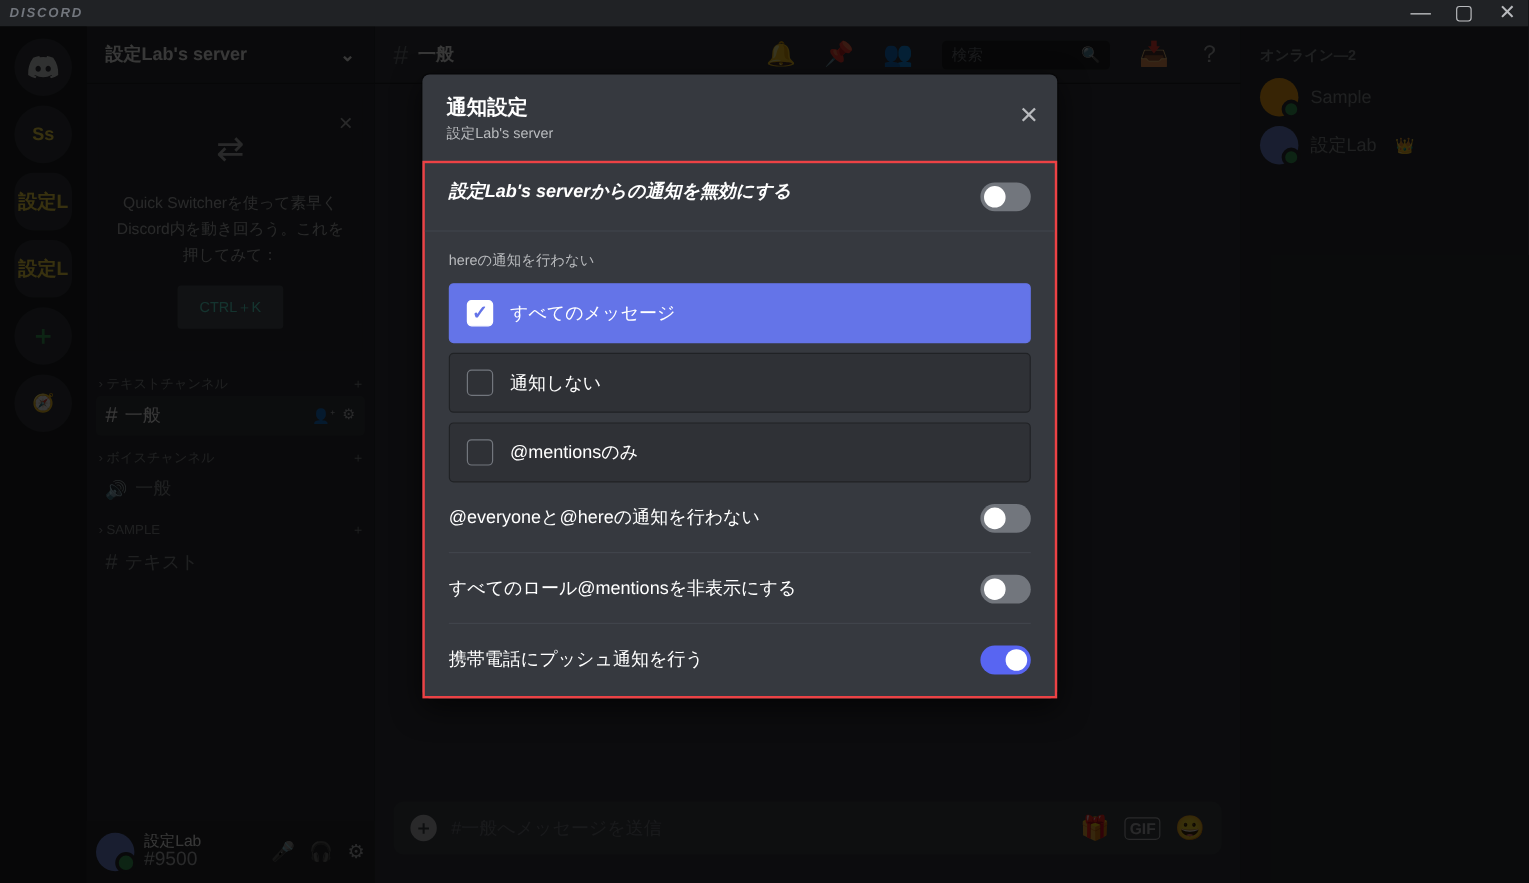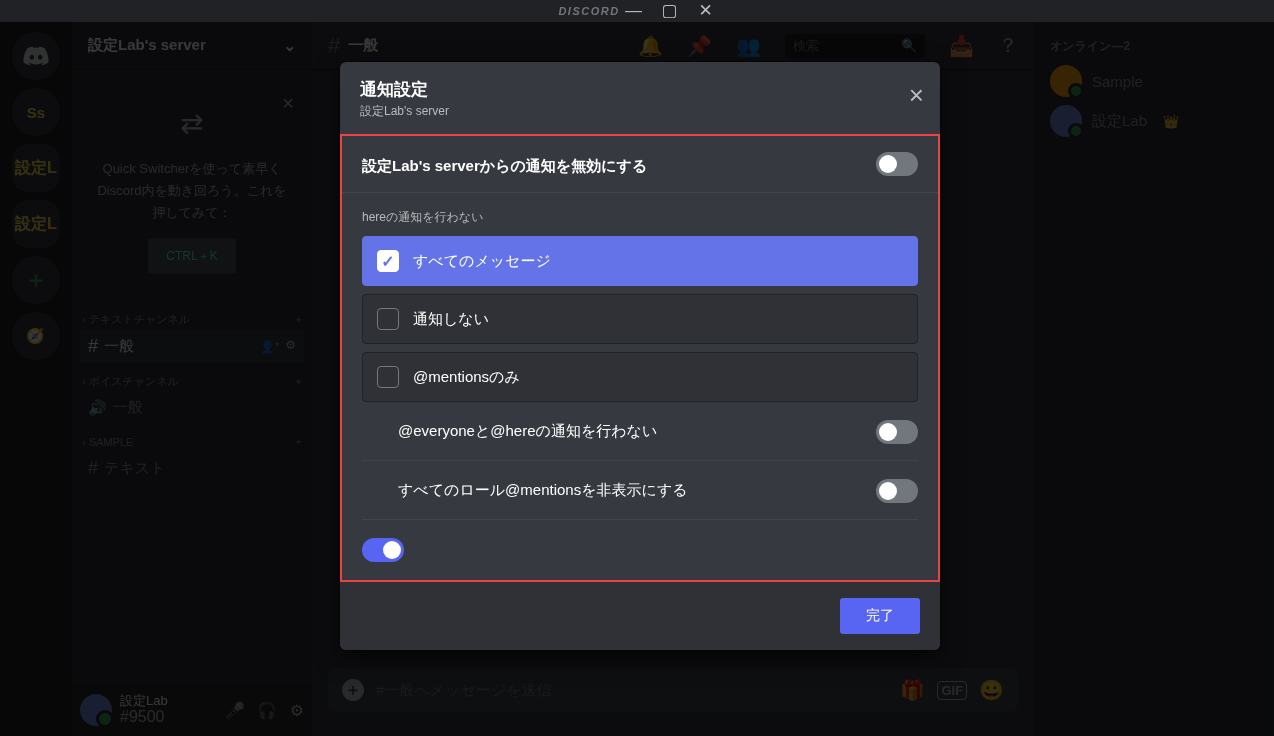--- a/index.html
+++ b/index.html
@@ -7,21 +7,21 @@
   width: 1274px; height: 736px;
   background: #000;
   color: #dcddde;
   overflow: hidden;
   position: relative;
 }
 
 .titlebar {
   height: 22px;
   background: #202225;
-  display: flex; align-items: center; justify-content: center;
+  display: flex; align-items: center; justify-content: space-between;
   padding: 0 4px 0 8px;
   color: #72767d;
 }
 .titlebar .brand { font-size: 11px; font-weight: 800; letter-spacing: 1.5px; font-style: italic; }
 .titlebar .winbtns { display: flex; gap: 8px; color:#b9bbbe; }
 .titlebar .winbtns div { width: 28px; text-align: center; font-size: 17px; line-height: 20px; }
 
 .app { display: flex; height: calc(100% - 22px); }
 
 
@@ -94,58 +94,58 @@
 .member .nm{font-size:15px;}
 .crown{color:#faa61a;font-size:13px;margin-left:6px;}
 
 
 .dimmer {
   position:absolute; inset:0; top:22px; background:rgba(0,0,0,0.78);
 }
 
 
 .modal {
-  position:absolute; left:340px; top:62px; width:600px;
+  position:absolute; left:352px; top:62px; width:529px;
   background:#36393f; border-radius:6px;
   box-shadow:0 0 0 1px rgba(0,0,0,0.3), 0 8px 24px rgba(0,0,0,0.6);
   color:#dcddde;
 }
 .modal-head {
   padding:16px 20px 14px; position:relative;
 }
 .modal-head h2{font-size:17px; font-weight:700; color:#fff;}
 .modal-head .sub{font-size:12px;color:#b9bbbe;margin-top:2px;}
 .modal-close{position:absolute;top:20px;right:16px;font-size:26px;color:#b9bbbe;cursor:pointer;line-height:1;}
 .modal-body {
   border:2px solid #ed4245; margin:0; padding:14px 0 18px;
 }
 .sect { padding:0 20px; }
 .divider { border-top:1px solid #40444b; margin:16px 0;}
 .label-small{font-size:12px;color:#b9bbbe;margin:8px 0 10px;}
-.row { display:flex; align-items:flex-end; gap:13px; position:relative;}
+.row { display:flex; align-items:flex-start; gap:13px; position:relative;font-style:italic;}
 .row .text { flex:1; }
 .row .ttl{font-size:15px;font-weight:700;color:#fff;}
 .row .desc{font-size:14px;color:#b9bbbe;margin-top:6px;line-height:1.5;}
 .toggle{width:42px;height:24px;border-radius:14px;background:#72767d;position:relative;flex-shrink:0;margin-top:2px;}
 .toggle .knob{position:absolute;top:3px;left:3px;width:18px;height:18px;border-radius:50%;background:#fff;transition:.1s;}
 .toggle.on{background:#5865f2;}
 .toggle.on .knob{left:21px;}
 .radio-item {
   display:flex; align-items:center; gap:14px;
   padding:13px 14px; border:1px solid #202225; background:#2f3136; border-radius:4px;
   font-size:15px; color:#fff; margin-bottom:8px;
 }
 .radio-item .box{width:22px;height:22px;border:1px solid #72767d;border-radius:4px;display:flex;align-items:center;justify-content:center;}
 .radio-item.active{background:#6474e8;border-color:#6474e8;}
 .radio-item.active .box{background:#fff;border-color:#fff;color:#6474e8;font-weight:bold;font-size:16px;}
 .setting-line {
   display:flex; align-items:center; justify-content:space-between;
   padding:0 20px; margin-top:16px;
 }
-.setting-line span{font-size:15px;color:#fff;margin-left:36px;}
+.setting-line span{font-size:15px;color:#fff;}
 .modal-foot{background:#2f3136;padding:16px 20px;display:flex;justify-content:flex-end;border-radius:0 0 6px 6px;}
 .done-btn{background:#5865f2;color:#fff;font-size:14px;font-weight:500;padding:9px 26px;border-radius:3px;border:none;}
 
 </style>
 </head>
 <body>
 
 <div class="titlebar">
   <div class="brand">DISCORD</div>
   <div class="winbtns">
@@ -313,22 +313,20 @@
 
     <div class="setting-line">
       <span>すべてのロール@mentionsを非表示にする</span>
       <div class="toggle">
           <div class="knob"></div>
         </div>
     </div>
     <div class="divider" style="margin:16px 20px 0"></div>
 
     <div class="setting-line">
+      <span>携帯電話にプッシュ通知を行う</span>
       <div class="toggle on">
           <div class="knob"></div>
         </div>
     </div>
   </div>
 
-  <div class="modal-foot">
-    <button class="done-btn">完了</button>
-  </div>
 </div>
 
 </body></html>

